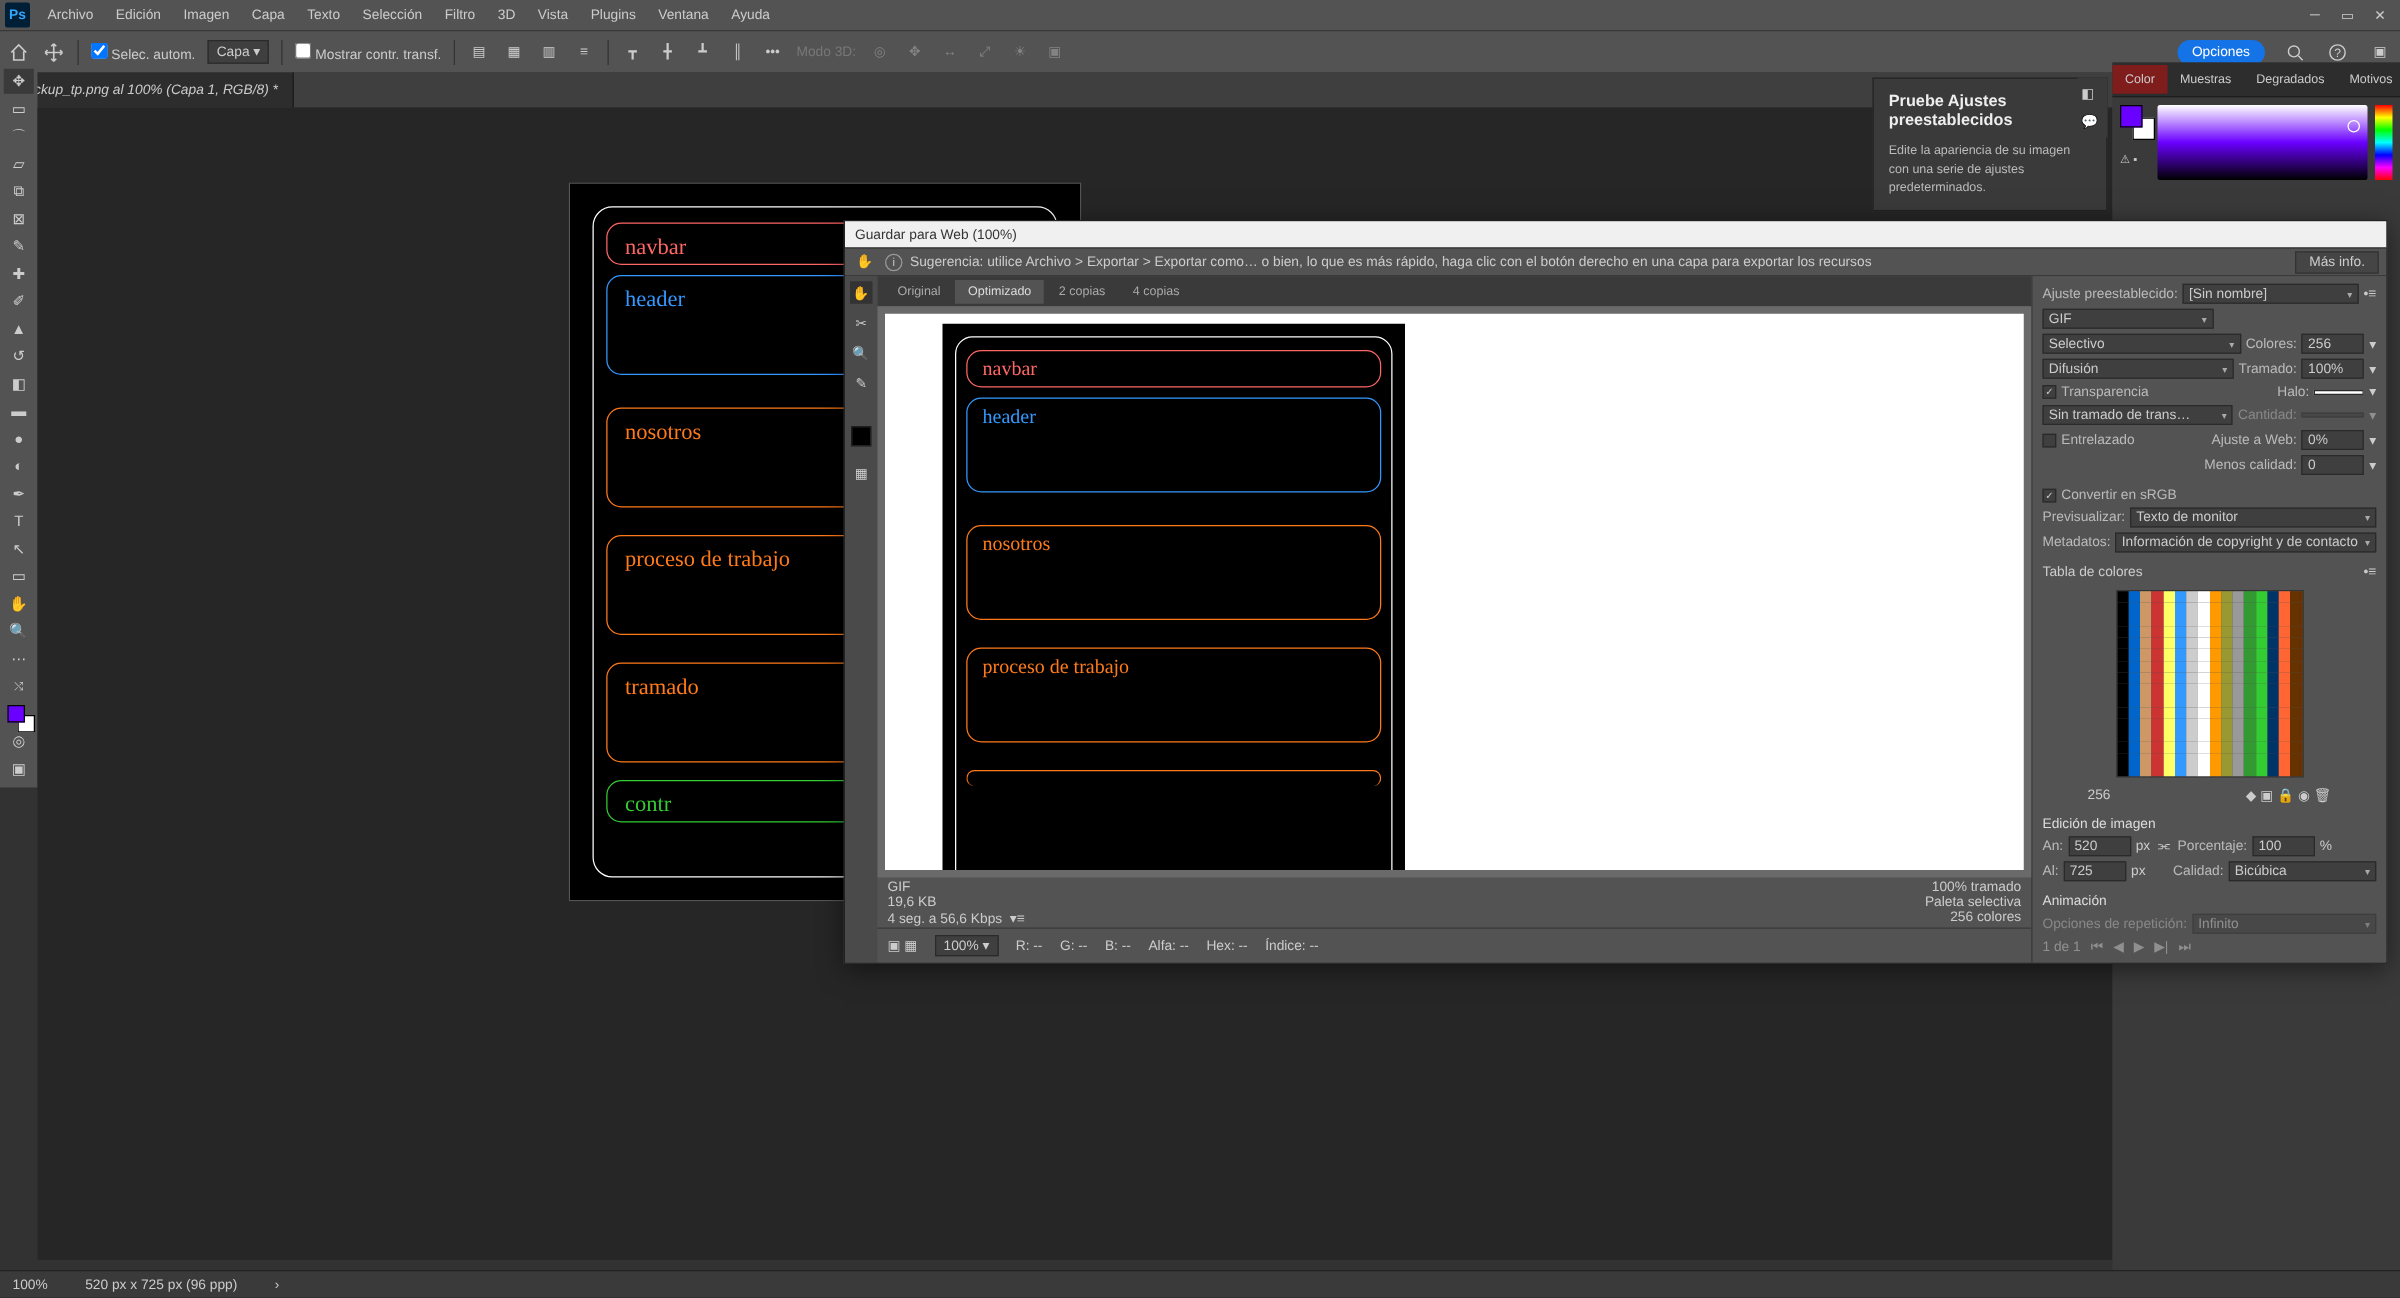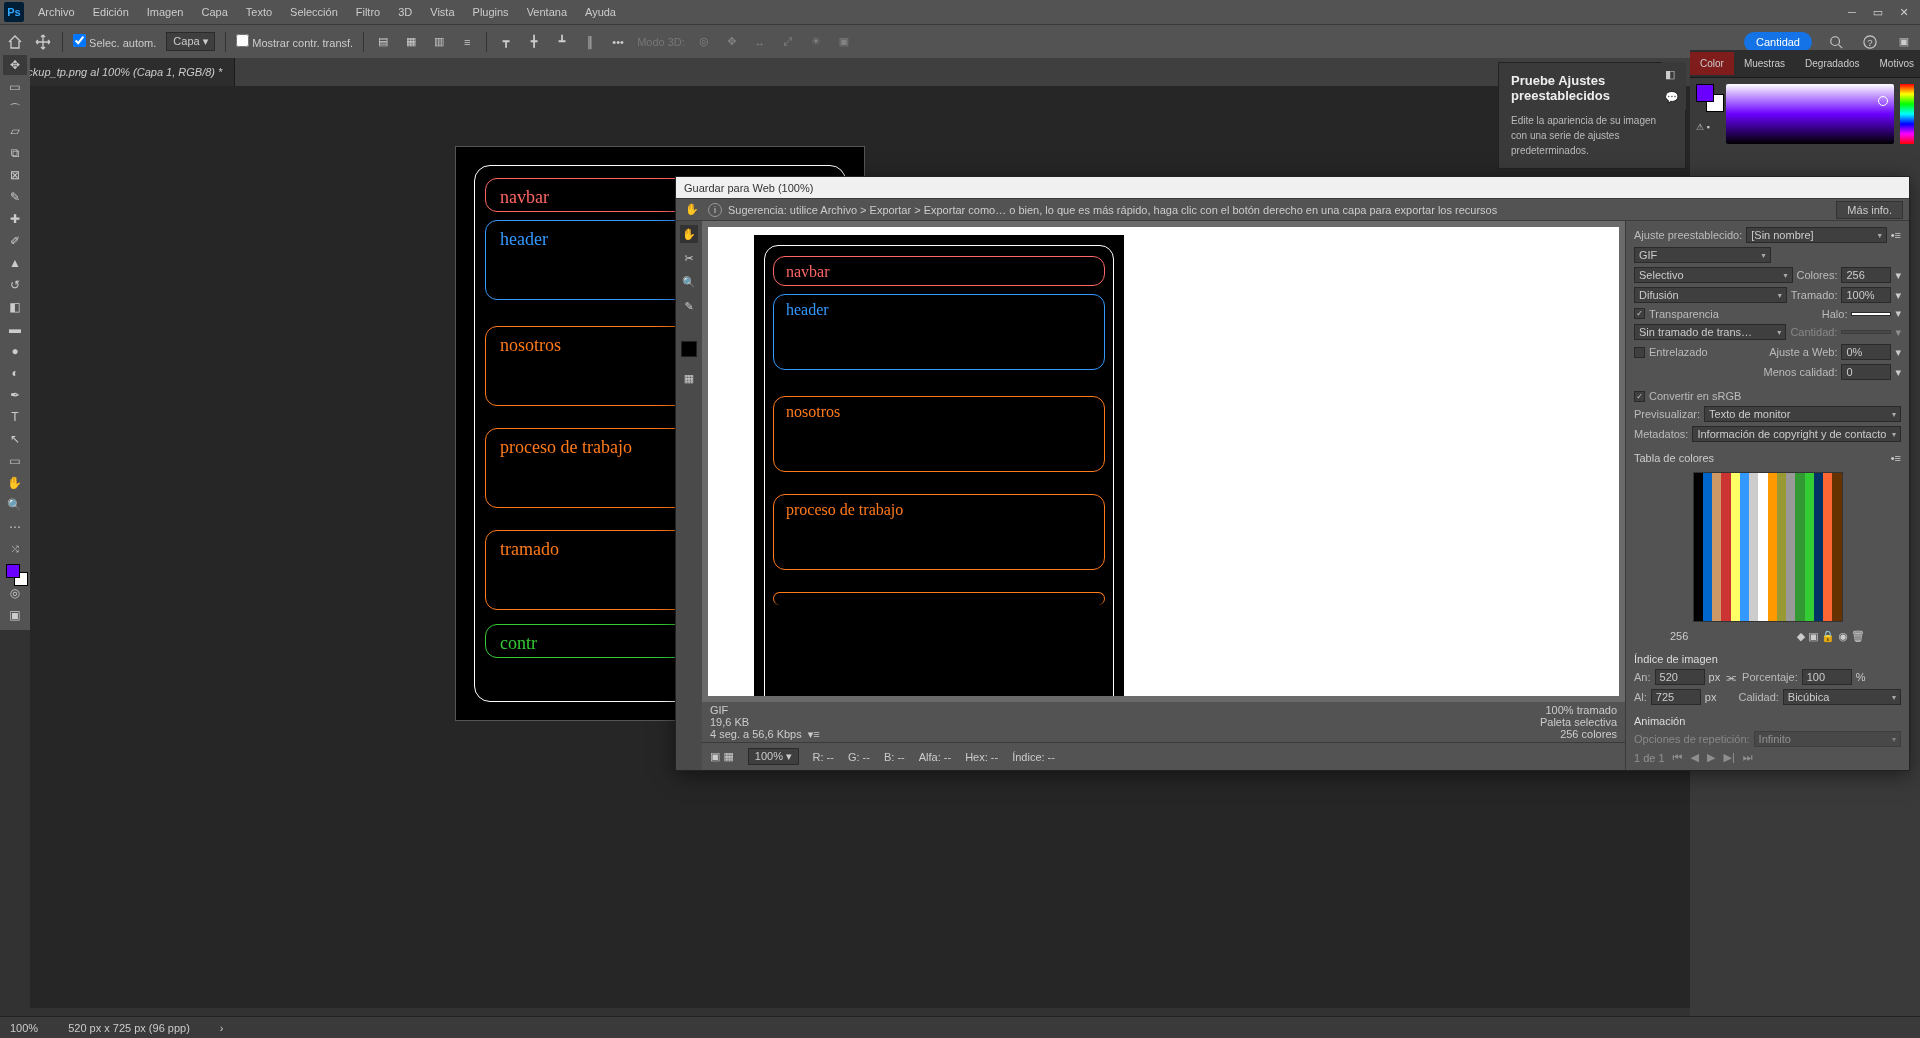--- a/index.html
+++ b/index.html
@@ -168,21 +168,21 @@
  <div class="ico">┻</div>
  <div class="ico">║</div>
  <div class="ico">•••</div>
  <span style="color:#777">Modo 3D:</span>
  <div class="ico" style="opacity:.4">◎</div>
  <div class="ico" style="opacity:.4">✥</div>
  <div class="ico" style="opacity:.4">↔</div>
  <div class="ico" style="opacity:.4">⤢</div>
  <div class="ico" style="opacity:.4">☀</div>
  <div class="ico" style="opacity:.4">▣</div>
- <div class="share-btn">Cantidad</div>
+ <div class="share-btn">Opciones</div>
  <div class="rightico">
       <svg width="14" height="14" viewBox="0 0 16 16">
         <circle cx="7" cy="7" r="5"></circle>
         <path d="M11 11l4 4"></path>
       </svg>
     </div>
  <div class="rightico">
       <svg width="14" height="14" viewBox="0 0 16 16">
         <circle cx="8" cy="8" r="7"></circle>
         <text x="8" y="12" text-anchor="middle" fill="#ccc" stroke="none" font-size="10">?</text>
@@ -281,20 +281,26 @@
  <div class="body">
   <div class="prevtools">
    <div style="background:#333">✋</div>
    <div>✂</div>
    <div>🔍</div>
    <div>✎</div>
    <div class="swatch2"></div>
    <div style="margin-top:6px">▦</div>
   </div>
   <div class="prevarea">
+   <div class="prevtabs">
+    <span>Original</span>
+    <span class="act">Optimizado</span>
+    <span>2 copias</span>
+    <span>4 copias</span>
+   </div>
    <div class="preview">
     <div class="inner">
      <div class="art">
       <div class="frame2">
        <div class="box2 nav2">navbar</div>
        <div class="box2 hdr2">header</div>
        <div class="box2 nos2">nosotros</div>
        <div class="box2 proc2">proceso de trabajo</div>
        <div class="box2 cont2"></div>
       </div>
@@ -657,21 +663,21 @@
           <div style="background: rgb(51, 153, 51);"></div>
           <div style="background: rgb(51, 204, 51);"></div>
           <div style="background: rgb(0, 51, 102);"></div>
           <div style="background: rgb(255, 102, 51);"></div>
           <div style="background: rgb(102, 51, 0);"></div>
         </div>
    <div class="ct-foot">
     <span>256</span>
     <span>◆ ▣ 🔒 ◉ 🗑</span>
    </div>
-   <div class="sect-title">Índice de imagen</div>
+   <div class="sect-title">Edición de imagen</div>
    <div class="row">
     <label>An:</label>
     <div class="inp">520</div>
     <span>px</span>
     <span style="margin:0 2px">⫘</span>
     <label>Porcentaje:</label>
     <div class="inp">100</div>
     <span>%</span>
    </div>
    <div class="row">

